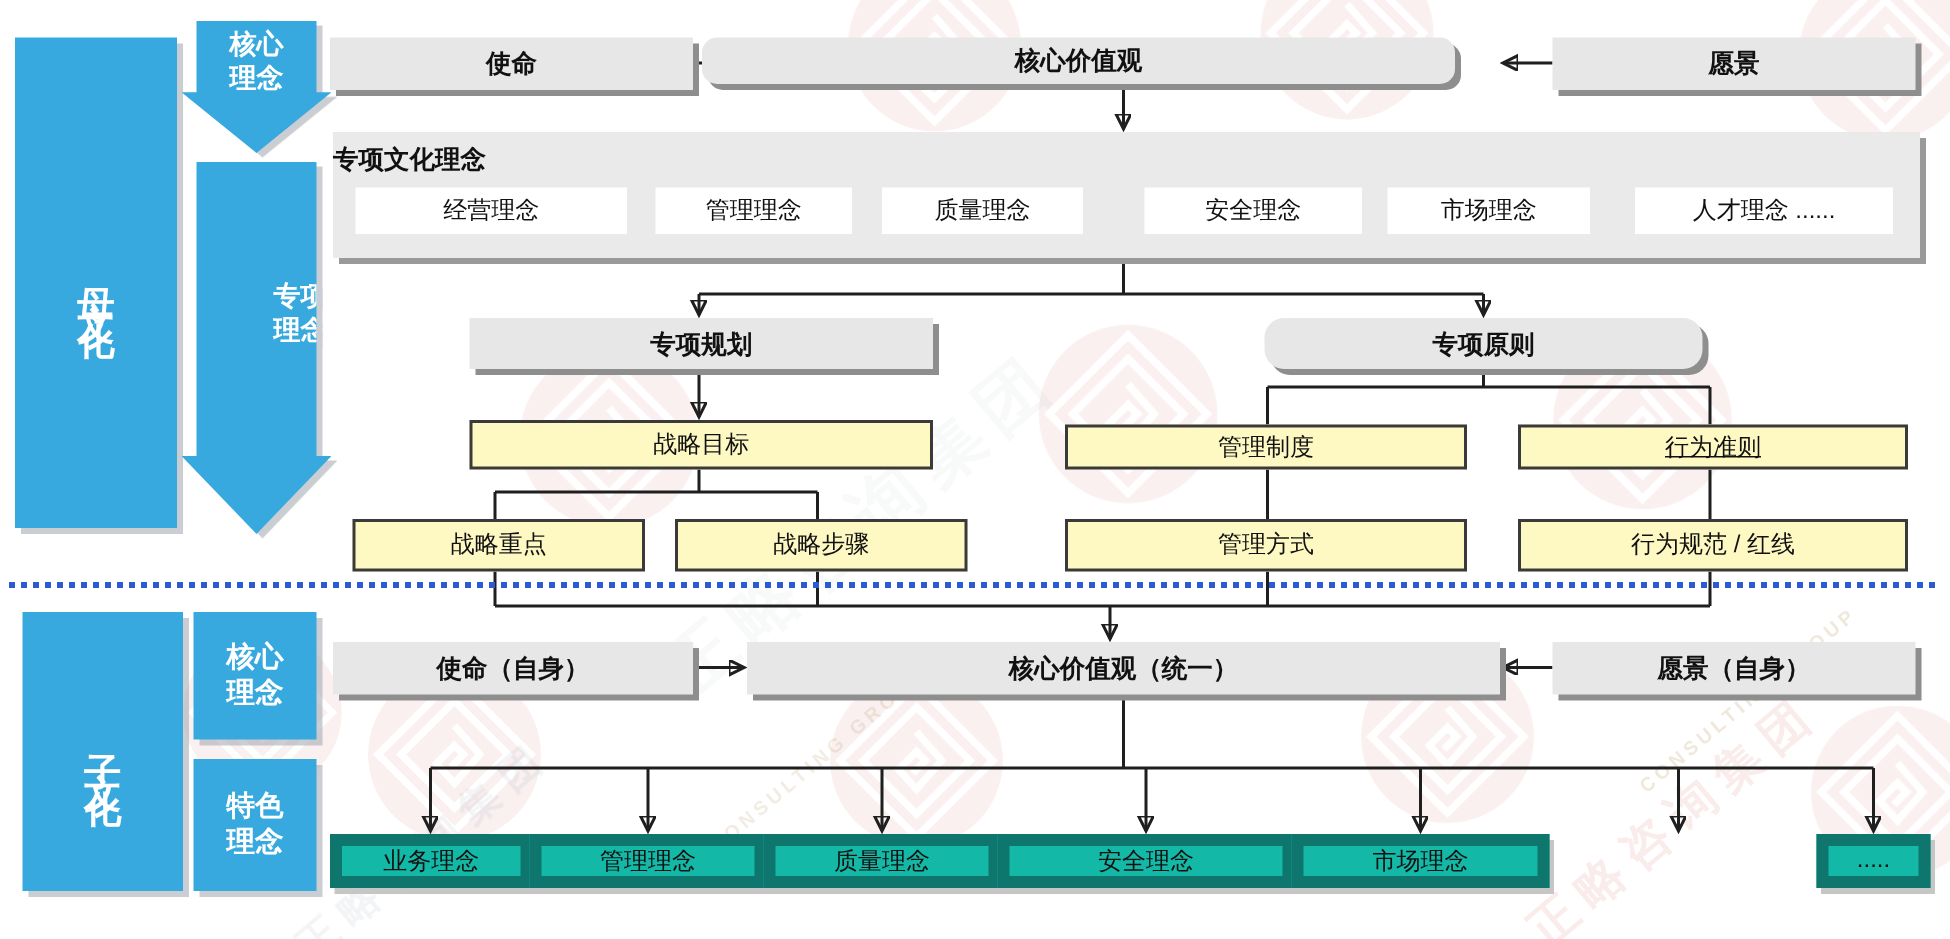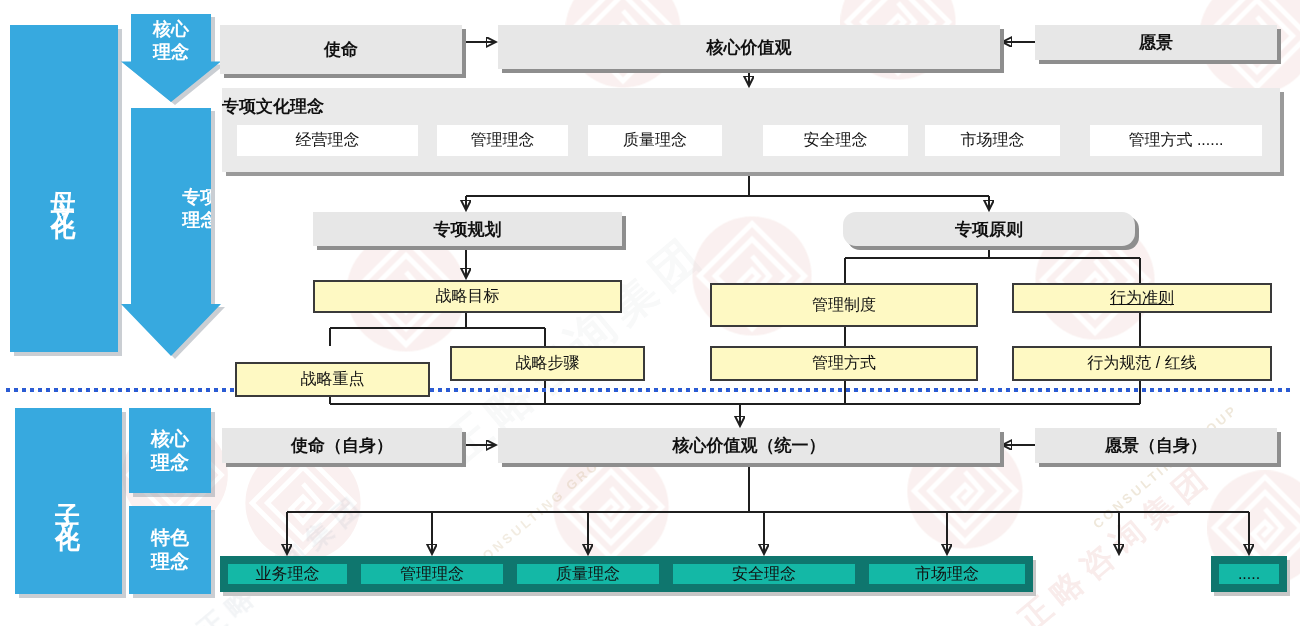--- a/index.html
+++ b/index.html
@@ -145,41 +145,41 @@
   </div>
 
   <div class="abs bluebar tag" style="left:129px;top:408px;width:82px;height:85px;">
     <span class="two">核心理念</span>
   </div>
 
   <div class="abs bluebar tag" style="left:129px;top:506px;width:82px;height:88px;">
     <span class="two">特色理念</span>
   </div>
 
-  <div class="abs ghead" style="left:220px;top:25px;width:242px;height:49px;">使命</div>
-  <div class="abs ghead" style="left:498px;top:25px;width:502px;height:44px;">核心价值观</div>
+  <div class="abs ghead" style="left:220px;top:25px;width:242px;height:35px;">使命</div>
+  <div class="abs ghead" style="left:468px;top:25px;width:502px;height:31px;border-radius:10px;">核心价值观</div>
   <div class="abs ghead" style="left:1035px;top:25px;width:242px;height:35px;">愿景</div>
 
   <div class="abs ghead gcontainer" style="left:222px;top:88px;width:1058px;height:84px;">
     <span class="gtitle">专项文化理念</span>
   </div>
   <div class="abs wsub" style="left:237px;top:125px;width:181px;height:31px;">经营理念</div>
   <div class="abs wsub" style="left:437px;top:125px;width:131px;height:31px;">管理理念</div>
   <div class="abs wsub" style="left:588px;top:125px;width:134px;height:31px;">质量理念</div>
   <div class="abs wsub" style="left:763px;top:125px;width:145px;height:31px;">安全理念</div>
   <div class="abs wsub" style="left:925px;top:125px;width:135px;height:31px;">市场理念</div>
-  <div class="abs wsub" style="left:1090px;top:125px;width:172px;height:31px;">管理方式  ......</div>
+  <div class="abs wsub" style="left:1090px;top:125px;width:172px;height:31px;">人才理念  ......</div>
 
   <div class="abs ghead" style="left:313px;top:212px;width:309px;height:34px;">专项规划</div>
   <div class="abs wbox" style="left:313px;top:280px;width:309px;height:33px;">战略目标</div>
-  <div class="abs wbox" style="left:235px;top:346px;width:195px;height:35px;margin-top:16px;">战略重点</div>
+  <div class="abs wbox" style="left:235px;top:346px;width:195px;height:35px;">战略重点</div>
   <div class="abs wbox" style="left:450px;top:346px;width:195px;height:35px;">战略步骤</div>
 
   <div class="abs ghead" style="left:843px;top:212px;width:292px;height:34px;border-radius:13px;">专项原则</div>
-  <div class="abs wbox" style="left:710px;top:283px;width:268px;height:44px;">管理制度</div>
+  <div class="abs wbox" style="left:710px;top:283px;width:268px;height:30px;">管理制度</div>
   <div class="abs wbox" style="left:1012px;top:283px;width:260px;height:30px;text-decoration:underline;">行为准则</div>
   <div class="abs wbox" style="left:710px;top:346px;width:268px;height:35px;">管理方式</div>
   <div class="abs wbox" style="left:1012px;top:346px;width:260px;height:35px;">行为规范 / 红线</div>
 
   <div class="abs ghead" style="left:222px;top:428px;width:240px;height:35px;">使命（自身）</div>
   <div class="abs ghead" style="left:498px;top:428px;width:502px;height:35px;">核心价值观（统一）</div>
   <div class="abs ghead" style="left:1035px;top:428px;width:242px;height:35px;">愿景（自身）</div>
 
   <div class="abs cbox" style="left:220px;top:556px;width:135px;height:36px;">业务理念</div>
   <div class="abs cbox" style="left:353px;top:556px;width:158px;height:36px;">管理理念</div>

